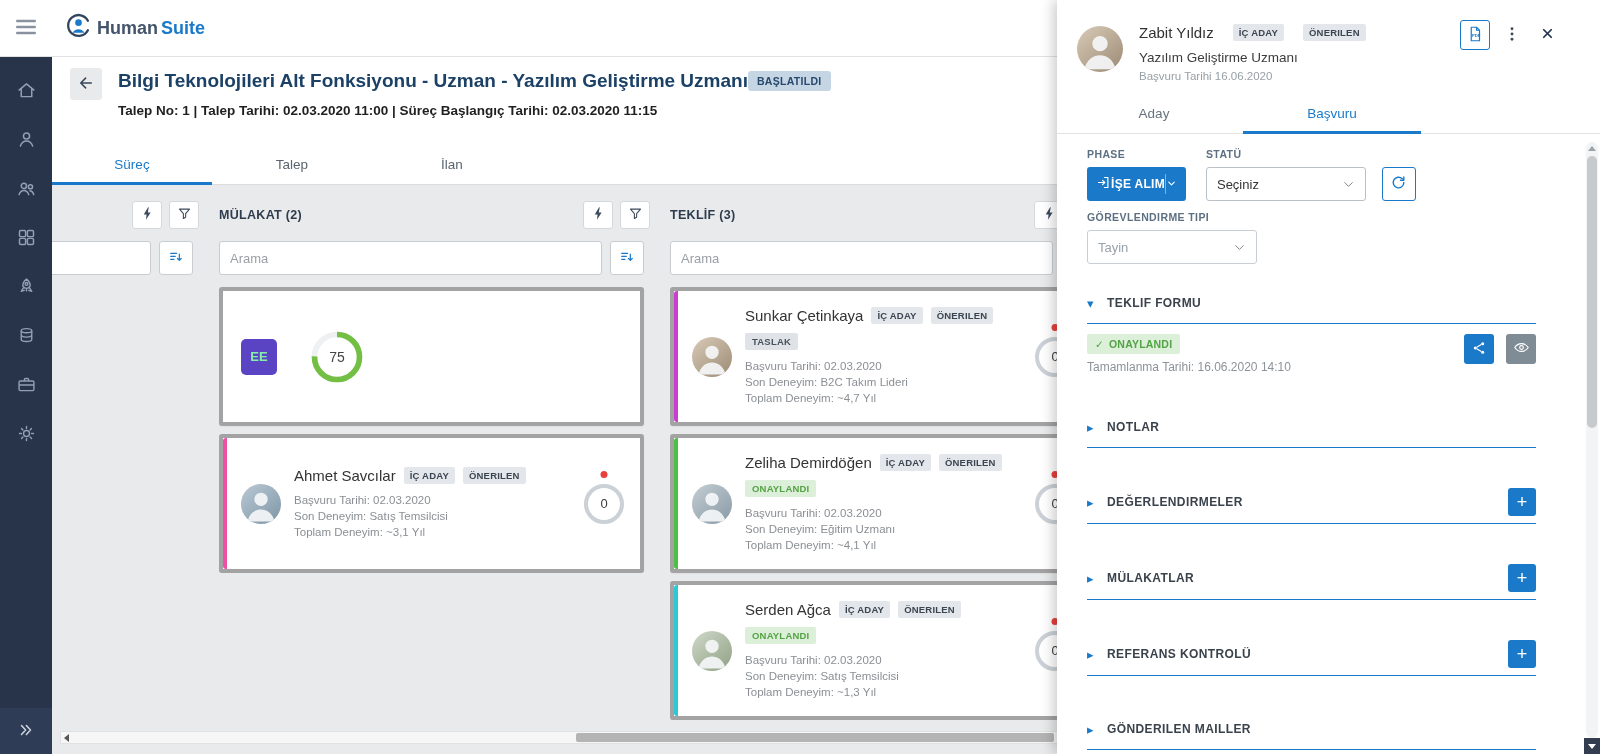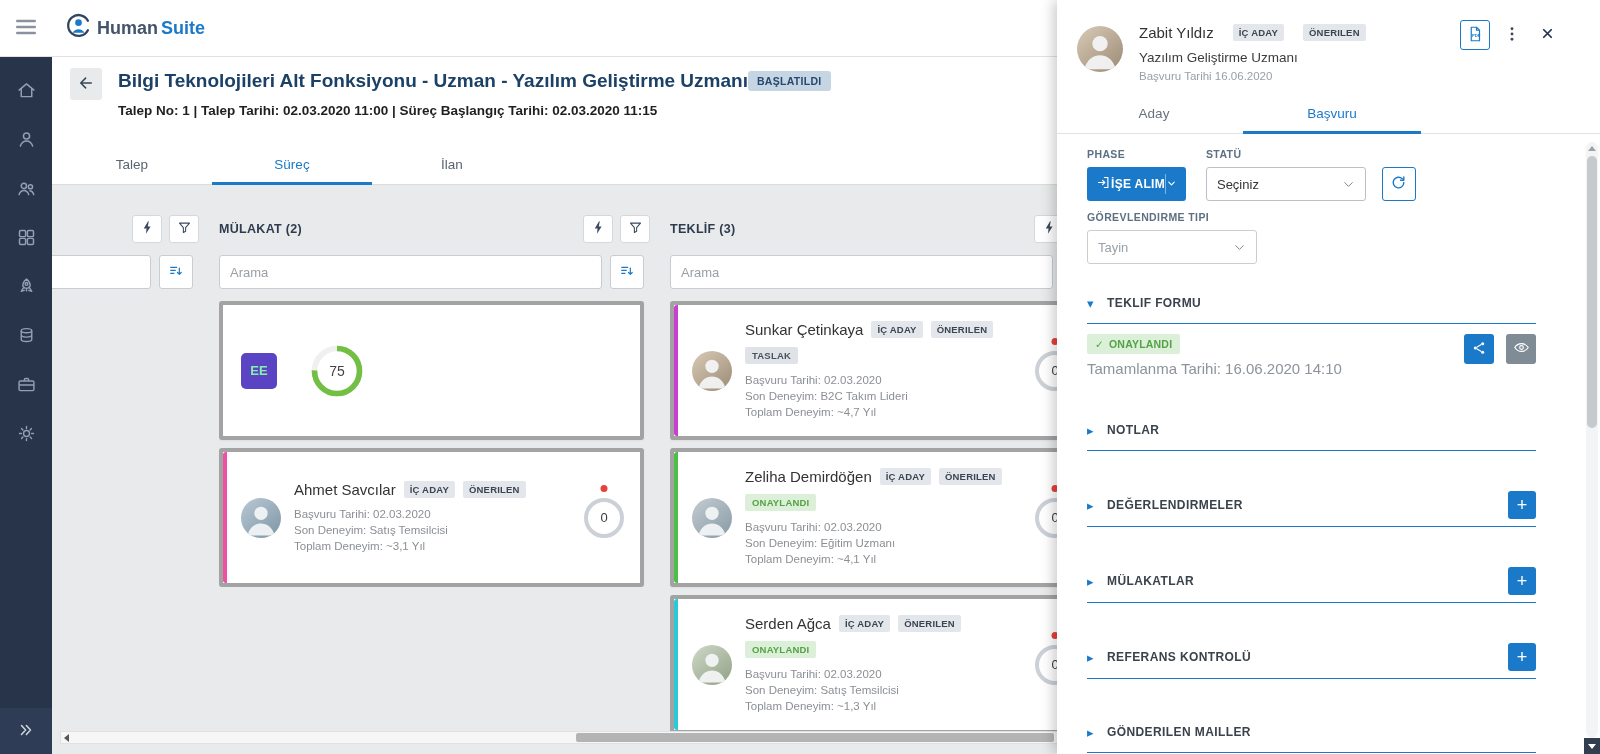--- a/index.html
+++ b/index.html
@@ -27,21 +27,21 @@
   .back-btn{position:absolute;left:18px;top:11px;width:32px;height:32px;background:#e8eaec;border-radius:3px;display:flex;align-items:center;justify-content:center;color:#39465a}
   .title-row{display:flex;align-items:center;padding-top:13px;margin-left:66px}
   h1{font-size:19px;color:#1c4166;font-weight:bold;white-space:nowrap}
   .badge-steel{background:#c5d5e4;color:#27496d;font-size:10.5px;font-weight:bold;padding:4px 9px;border-radius:3px;letter-spacing:.3px;white-space:nowrap}
   .meta{margin-left:66px;margin-top:11px;font-size:13.5px;font-weight:bold;color:#1f1f1f}
   .tabs{position:absolute;left:0;right:0;bottom:0;height:38px;display:flex;border-bottom:1px solid #dcdcdc}
   .tab{width:160px;display:flex;align-items:center;justify-content:center;font-size:13.5px;color:#5b6571;border-bottom:3px solid transparent;margin-bottom:-1px;cursor:pointer}
   .tab.active{color:#1a7ac9;border-bottom-color:#1a7ac9}
 
   
-  .board{position:absolute;top:128px;left:0;right:0;bottom:0;background:#e9eaeb;overflow:hidden;padding-top:30px;display:flex;gap:14px}
+  .board{position:absolute;top:128px;left:0;right:0;bottom:0;background:#e9eaeb;overflow:hidden;padding-top:16px;display:flex;gap:14px}
   .col{width:437px;flex:0 0 437px;display:flex;flex-direction:column}
   .col.partial{margin-left:-284px}
   .col-head{display:flex;align-items:center;height:28px;padding-right:6px}
   .col-title{font-size:12.5px;font-weight:bold;color:#2e3c4e;letter-spacing:.3px}
   .col-actions{margin-left:auto;display:flex;gap:7px}
   .icon-btn{width:30px;height:28px;background:#fff;border:1px solid #d5d8db;border-radius:3px;display:flex;align-items:center;justify-content:center;color:#3b4a5e}
   .col-search{display:flex;margin-top:12px;padding-right:12px;gap:8px}
   .col-search input{flex:1;height:34px;border:1px solid #c9cdd1;border-radius:3px;padding:0 10px;font-size:13px;color:#333;background:#fff}
   .col-search input::placeholder{color:#9aa0a6}
   .sort-btn{width:34px;height:34px;background:#fff;border:1px solid #c9cdd1;border-radius:3px;display:flex;align-items:center;justify-content:center;color:#1a7ac9}
@@ -110,21 +110,21 @@
   .assign .select{width:170px}
   .section{margin-top:40px}
   .section.first{margin-top:26px}
   .sec-head{display:flex;align-items:center;min-height:26px;cursor:pointer}
   .sec-chev{color:#1a7ac9;font-size:13px;width:20px;flex:0 0 20px}
   .sec-title{font-size:12px;font-weight:bold;color:#3a424c;letter-spacing:.4px}
   .sec-plus{margin-left:auto;width:28px;height:28px;background:#1a7ac9;border-radius:3px;color:#fff;font-size:18px;line-height:1;display:flex;align-items:center;justify-content:center}
   .sec-line{border-bottom:1px solid #1a7ac9;margin-top:7px}
   .offer-body{display:flex;align-items:flex-start;margin-top:10px}
   .approved-badge{background:#dcefd8;color:#54a246;font-size:10.5px;font-weight:bold;padding:4px 8px;border-radius:2px;display:inline-flex;align-items:center;gap:5px;letter-spacing:.2px}
-  .offer-date{font-size:15px;color:#8d939a;margin-top:6px}
+  .offer-date{font-size:12px;color:#8d939a;margin-top:6px}
   .offer-actions{margin-left:auto;display:flex;gap:12px}
   .share-btn{width:30px;height:30px;background:#1a7ac9;border-radius:3px;display:flex;align-items:center;justify-content:center;color:#fff}
   .eye-btn{width:30px;height:30px;background:#7f8b95;border-radius:3px;display:flex;align-items:center;justify-content:center;color:#fff}
 
   .vscroll{position:absolute;right:2px;top:142px;width:12px;height:596px;background:#f3f4f5;border-radius:6px}
   .tri-up{width:0;height:0;border-left:4px solid transparent;border-right:4px solid transparent;border-bottom:5px solid #9aa2a8;margin:4px auto 0}
   .vs-thumb{position:absolute;left:1px;right:1px;top:14px;height:272px;background:#c7cacc;border-radius:5px}
   .corner{position:absolute;right:0;bottom:0;width:16px;height:16px;background:#323e4f;display:flex;align-items:center;justify-content:center}
   .tri-down{width:0;height:0;border-left:4px solid transparent;border-right:4px solid transparent;border-top:5px solid #fff}
 </style>
@@ -221,22 +221,22 @@
       <span><svg width="18" height="18" viewBox="0 0 24 24" fill="none" stroke="currentColor" stroke-width="2" stroke-linecap="round" stroke-linejoin="round">
             <path d="M19 12H5.5M11.5 5.5 5 12l6.5 6.5"></path>
           </svg></span>
     </button>
     <div class="title-row">
       <h1>Bilgi Teknolojileri Alt Fonksiyonu - Uzman - Yazılım Geliştirme Uzmanı</h1>
       <span class="badge-steel">BAŞLATILDI</span>
     </div>
     <div class="meta">Talep No: 1 | Talep Tarihi: 02.03.2020 11:00 | Süreç Başlangıç Tarihi: 02.03.2020 11:15</div>
     <div class="tabs">
+      <div class="tab active">Süreç</div>
       <div class="tab">Talep</div>
-      <div class="tab active">Süreç</div>
       <div class="tab">İlan</div>
     </div>
   </section>
 
   <section class="board">
 
     <div class="col partial">
       <div class="col-head">
         <span class="col-title"></span>
         <span class="col-actions">

